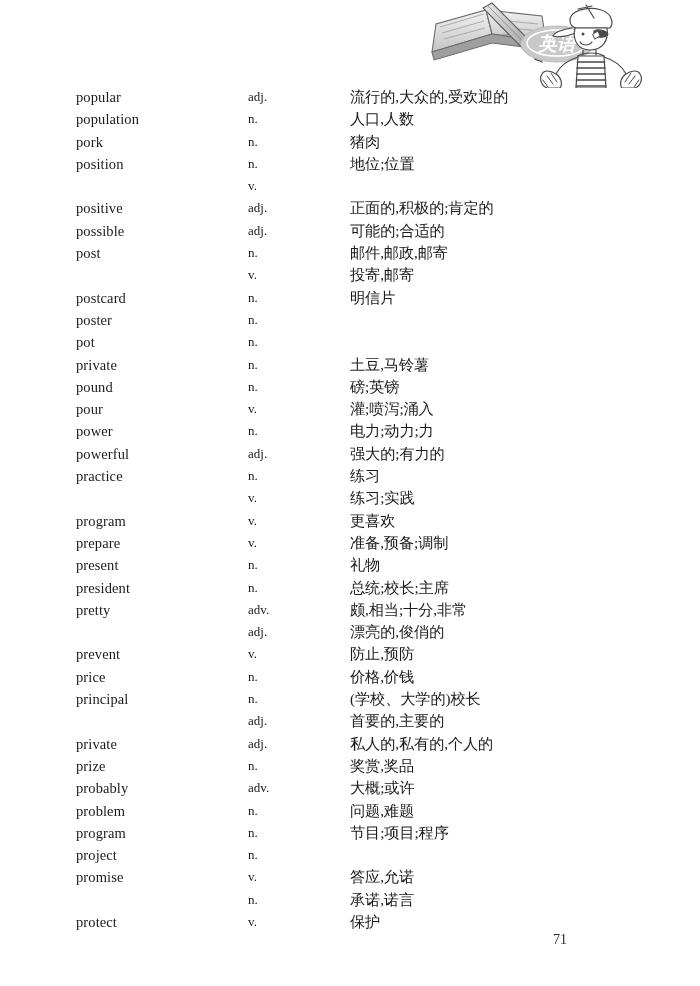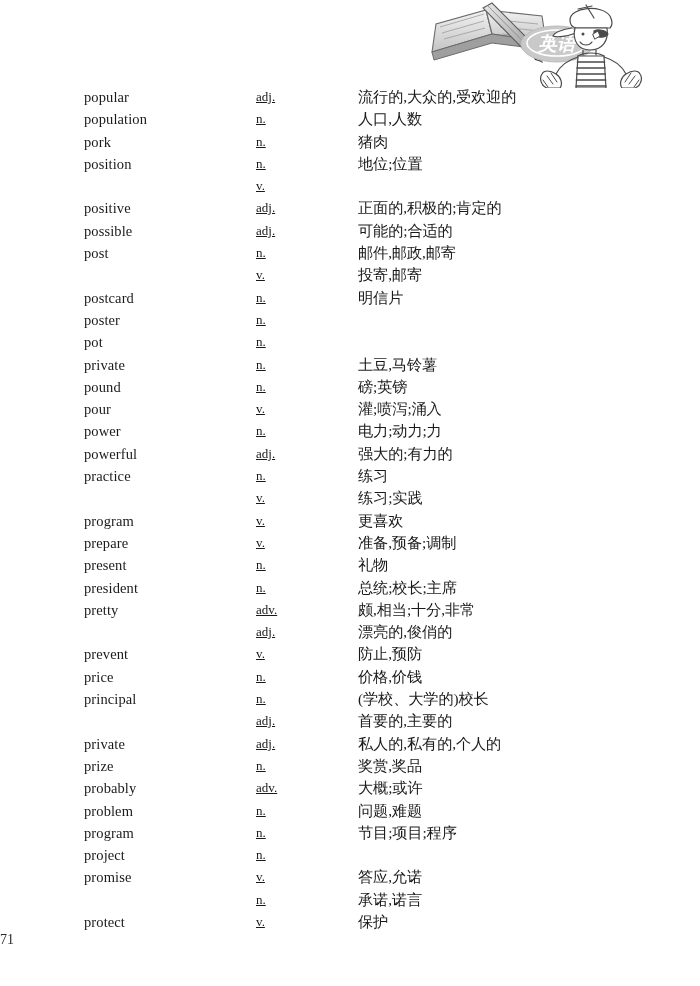--- a/index.html
+++ b/index.html
@@ -25,59 +25,59 @@
     height: 88px;
   }
   #header-illustration svg {
     display: block;
   }
 
   
   #word-list {
     position: absolute;
     top: 86px;
-    left: 16px;
+    left: 8px;
     width: 592px;
   }
   .entry-row {
     position: relative;
     height: 22.3px;
     line-height: 22.3px;
     white-space: nowrap;
   }
   .col-word {
     position: absolute;
     left: 68px;
     top: 0;
     font-size: 14.5px;
     letter-spacing: 0.1px;
   }
   .col-pos {
     position: absolute;
     left: 240px;
     top: 0;
     font-size: 13px;
-    text-decoration: underline;
   }
   .col-def {
     position: absolute;
     left: 342px;
     top: 0;
     font-size: 15.2px;
     font-family: Liberation Serif, serif;
     letter-spacing: -0.1px;
   }
 
   
   #page-footer {
     position: absolute;
     left: 0;
     top: 930px;
     width: 559px;
-    text-align: left;
+    text-align: right;
+    padding-left: 8px;
   }
   #page-number {
     font-size: 14px;
     font-family: "Liberation Serif", "DejaVu Serif", serif;
     color: #2a2a2a;
   }
 </style>
 </head>
 <body>
 

